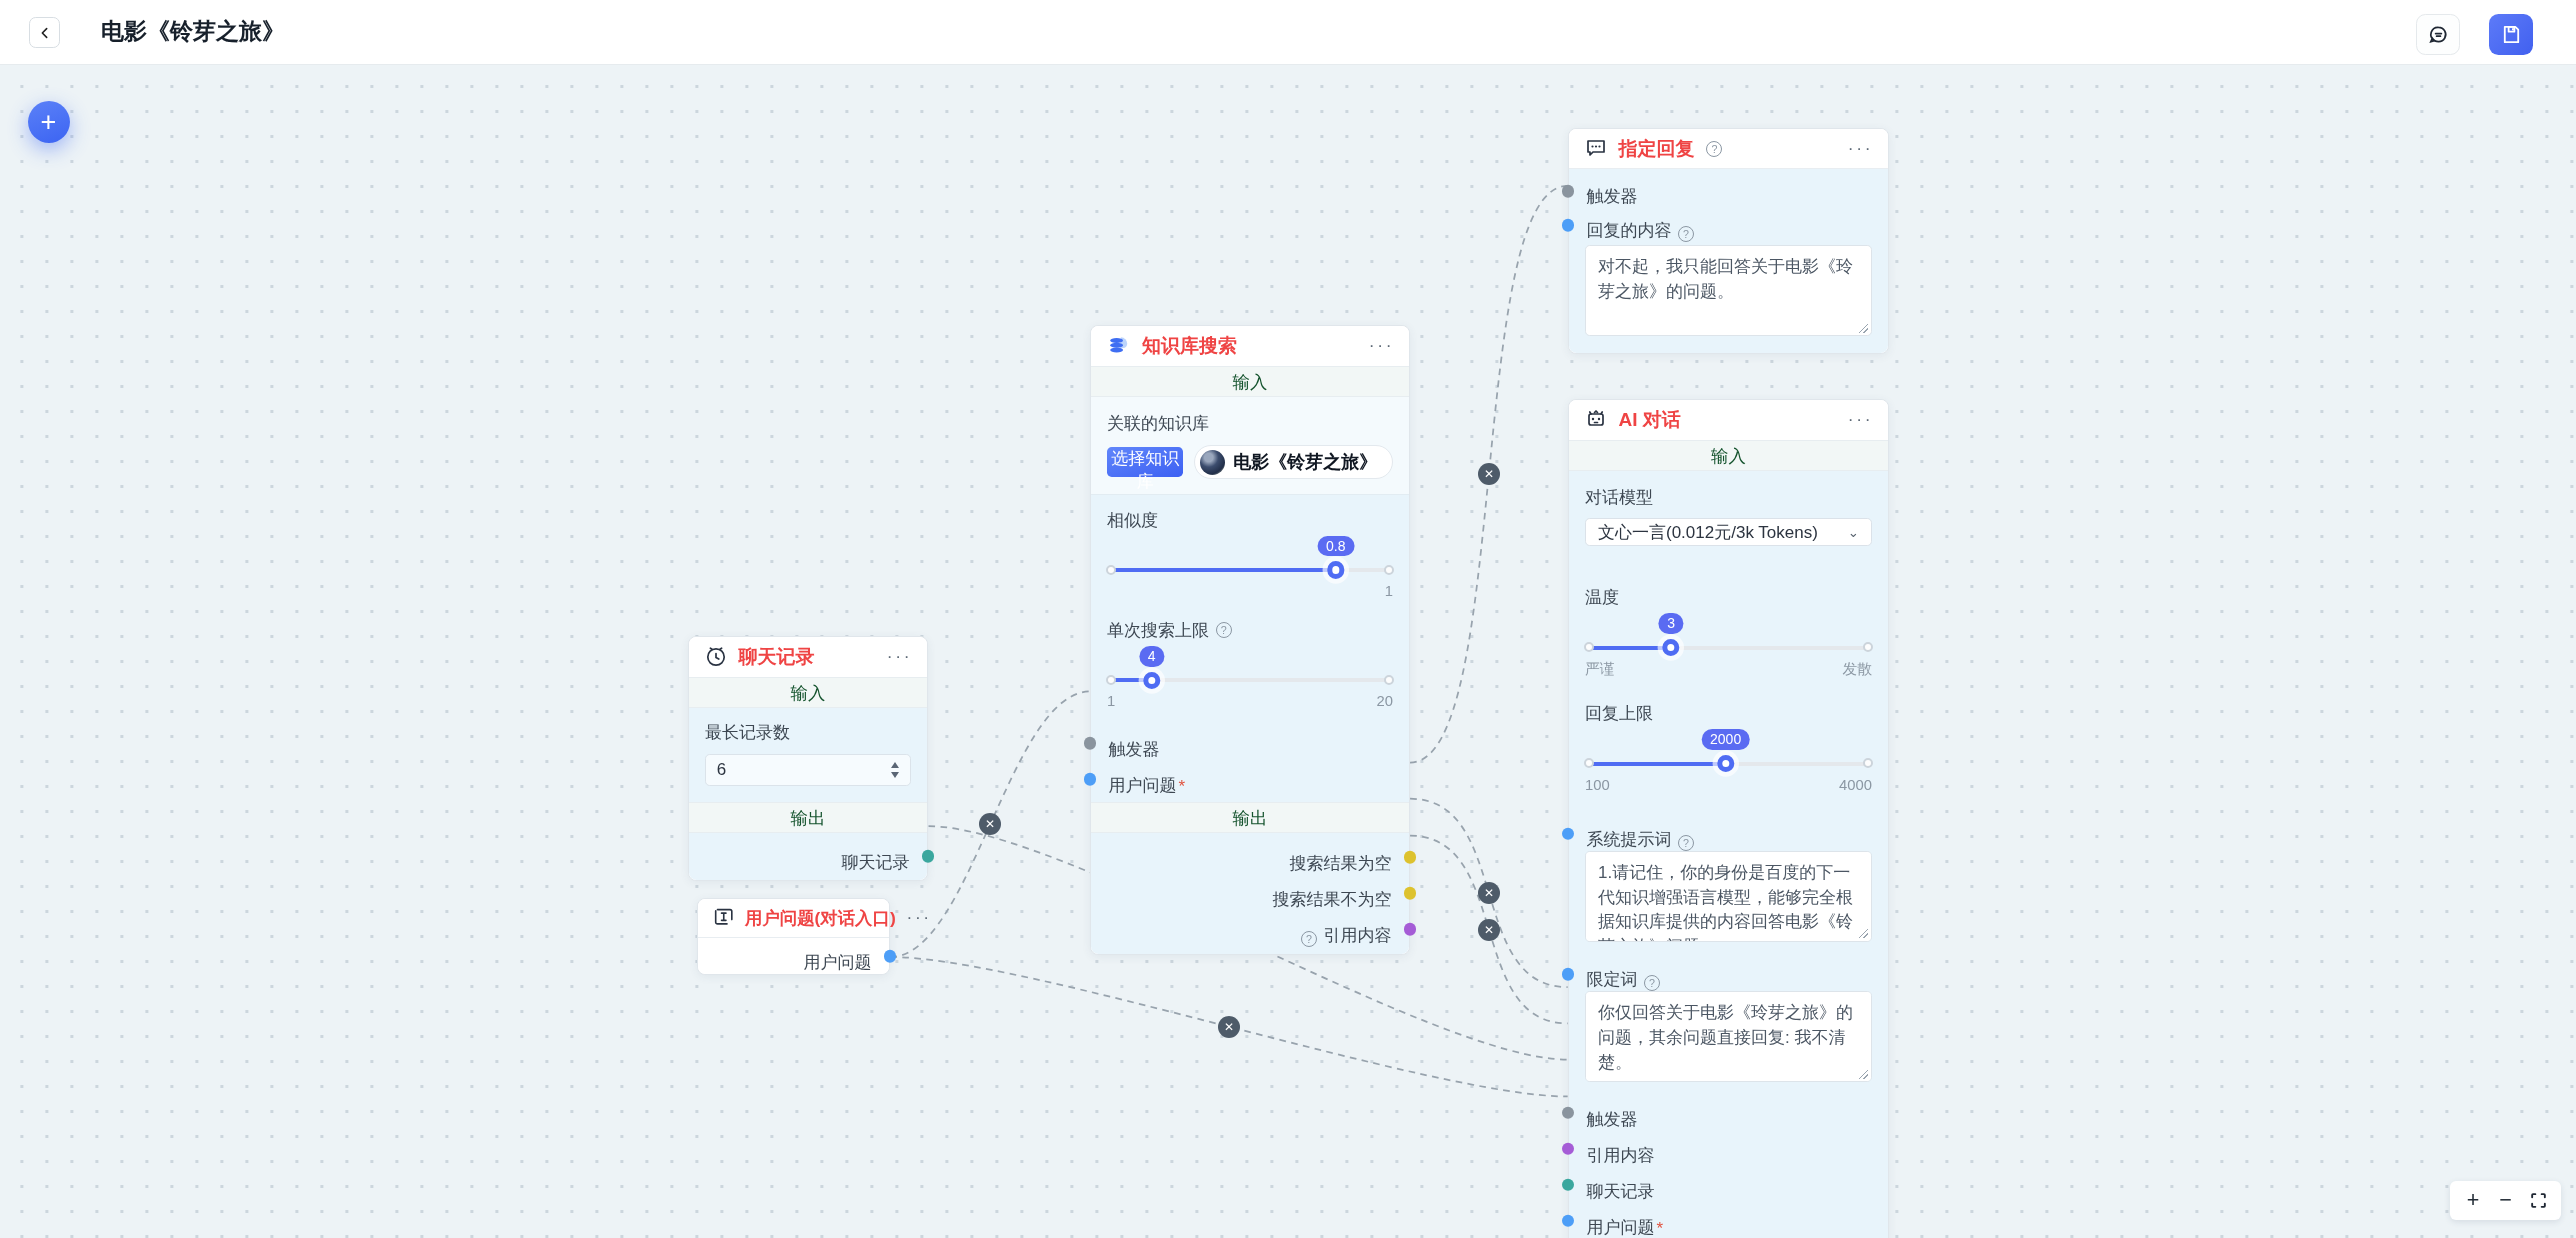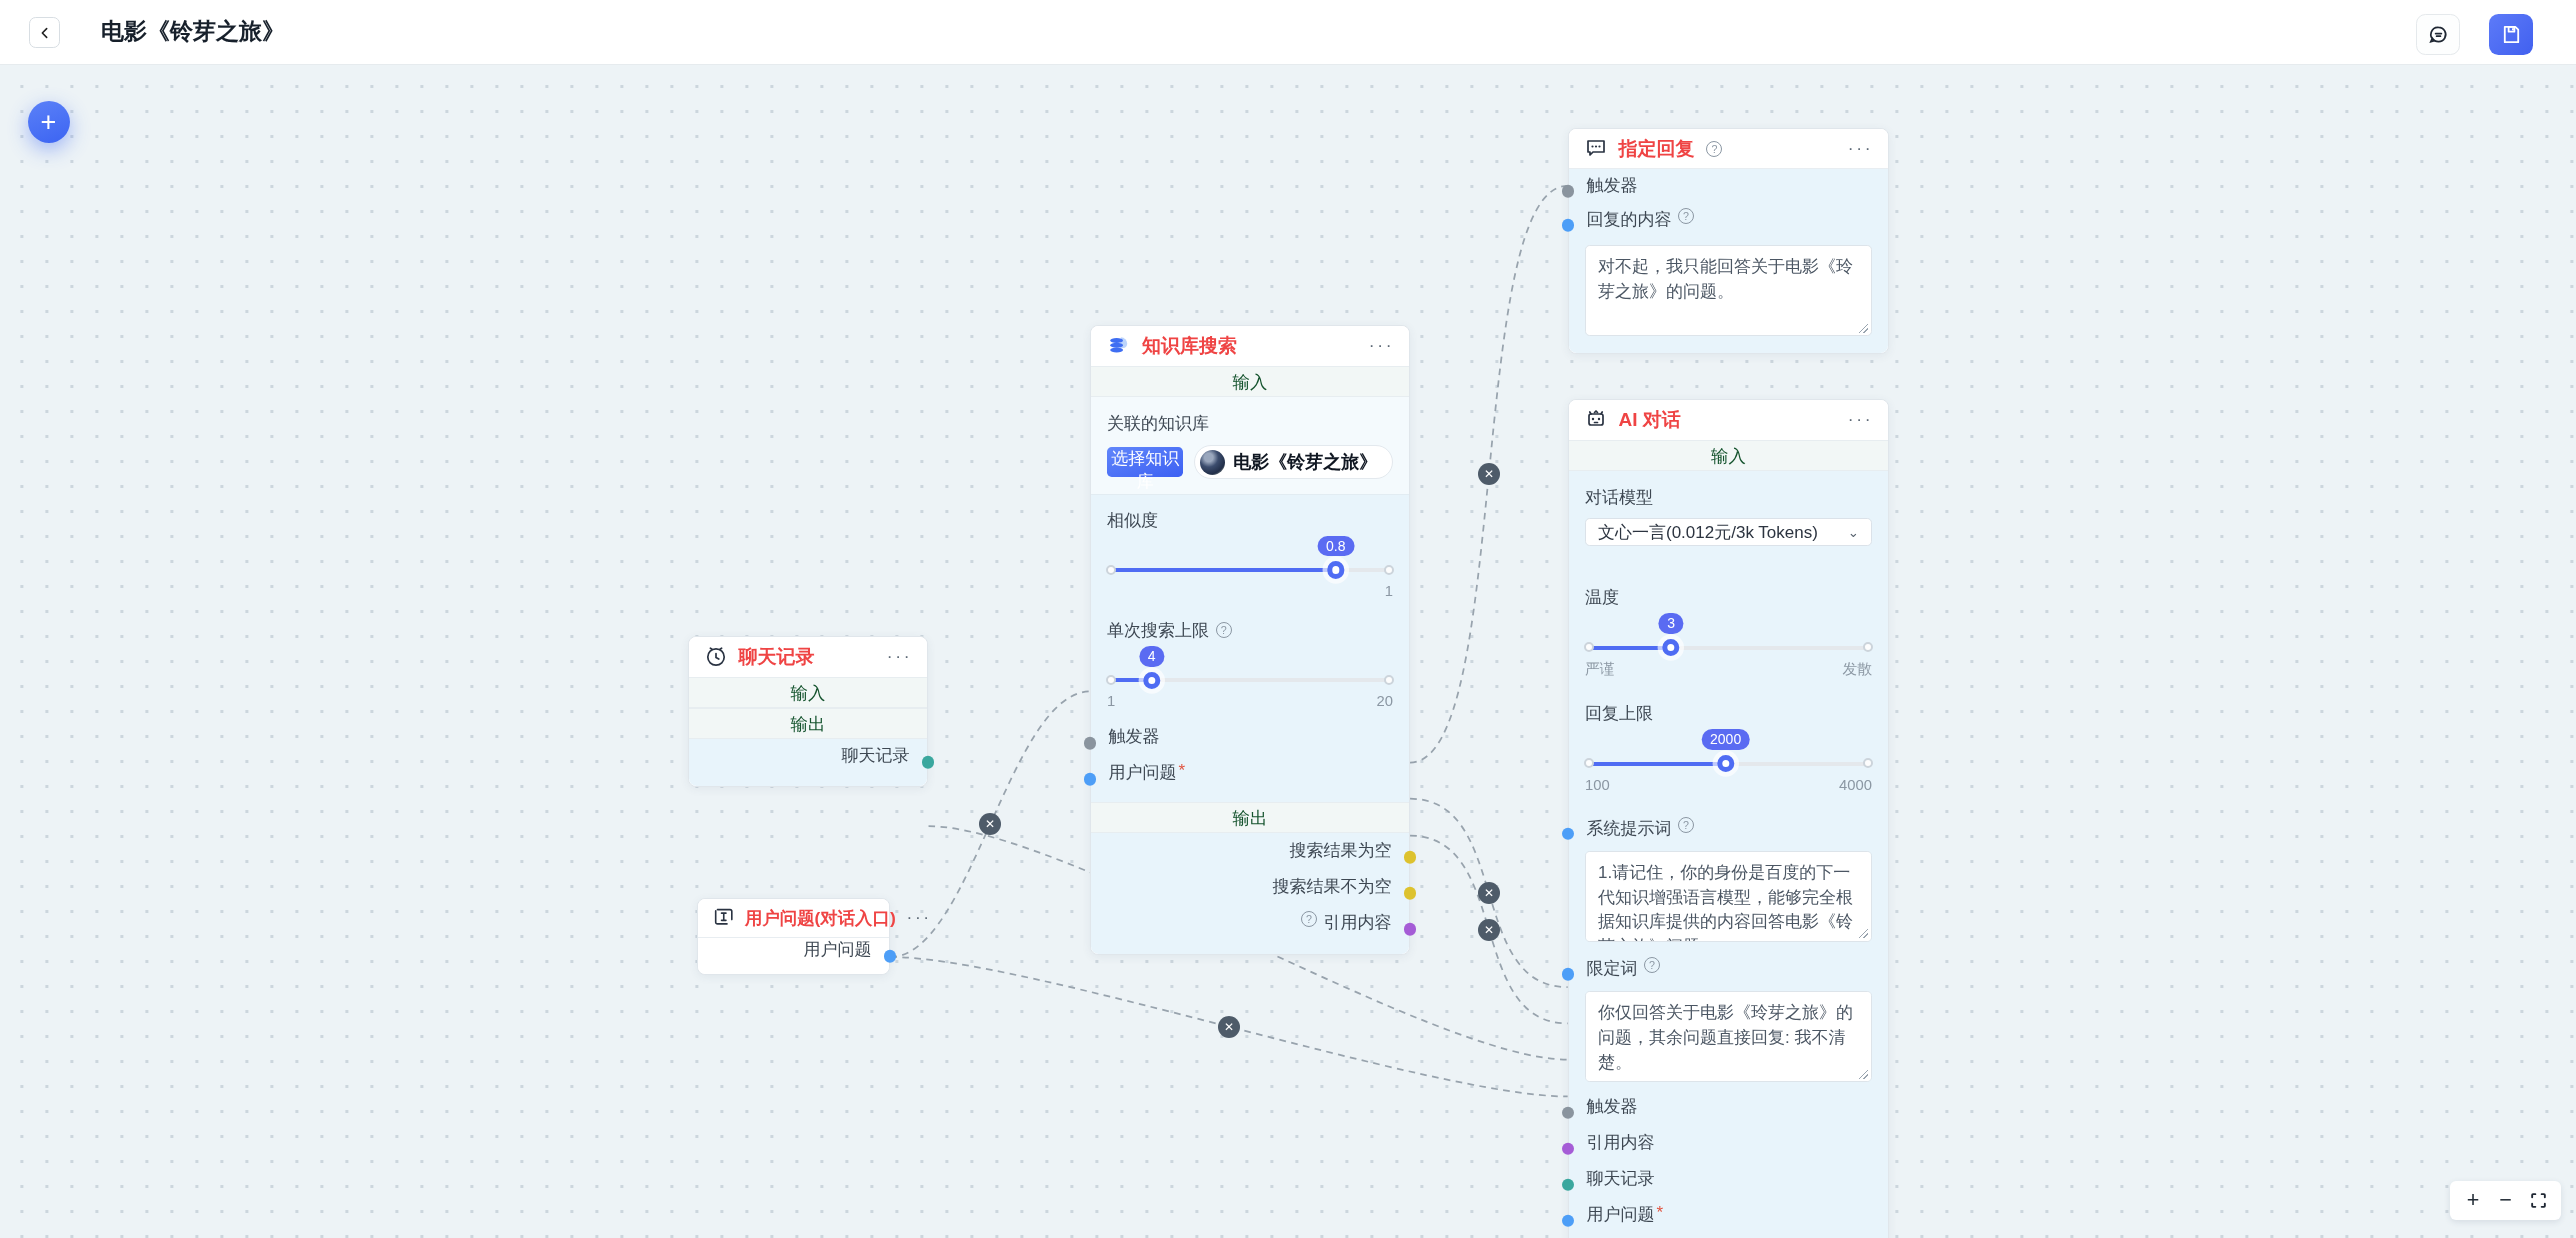--- a/index.html
+++ b/index.html
@@ -44,21 +44,21 @@
     background:#fff; border-radius:7.4px 7.4px 0 0; }
   .node-title { font-size:19px; font-weight:600; color:#ef4444; white-space:nowrap; }
   .menu-dots { margin-left:auto; color:#5c6875; font-size:17.4px; letter-spacing:2.7px;
     cursor:pointer; line-height:1; }
   .strip { height:31px; line-height:31px; text-align:center; font-size:17.4px; color:#14532d;
     background:#f2f7f6; border-top:0.7px solid #e7edf0; border-bottom:0.7px solid #e7edf0; }
   .body-blue { background:#e8f4fb; }
   .body-pale { background:#f4fafd; }
   .last-sec { border-radius:0 0 7.4px 7.4px; }
 
-  .port-row { position:relative; display:flex; align-items:flex-start; height:36px;
+  .port-row { position:relative; display:flex; align-items:flex-end; height:36px;
     padding:0 17.4px; font-size:17px; color:#3d4752; }
   .port-row.right { justify-content:flex-end; }
   .port { position:absolute; width:12.7px; height:12.7px; border-radius:50%; top:50%;
     transform:translateY(-50%); cursor:crosshair; }
   .port.in { left:-7.4px; } .port.out { right:-7.4px; }
   .p-gray{background:#8a949e;} .p-blue{background:#4d9ef7;} .p-teal{background:#3aa79e;}
   .p-yellow{background:#ddc22e;} .p-purple{background:#a55cd6;}
   .req { color:#e0533f; margin-left:2px; font-size:17px; }
   .help { display:inline-flex; width:16px; height:16px; border:1.3px solid #8b97a3; color:#8b97a3;
     border-radius:50%; font-size:10.7px; align-items:center; justify-content:center;
@@ -147,20 +147,30 @@
           <circle cx="12" cy="13" r="8.2"></circle>
             <path d="M12 9.5v4l2.8 1.6"></path>
             <path d="M8 5.2l-1.6-1"></path>
             <path d="M16 5.2l1.6-1"></path>
         </svg>
       </span>
       <span class="node-title">聊天记录</span>
       <span class="menu-dots">···</span>
     </div>
     <div class="strip">输入</div>
+    <div class="body-blue" style="padding:13.4px 16px 16px">
+      <div class="field-label">最长记录数</div>
+      <div class="num-input" style="margin-top:9.4px">
+        <span>6</span>
+        <span class="stepper">
+            <i class="up"></i>
+            <i class="dn"></i>
+          </span>
+      </div>
+    </div>
     <div class="strip">输出</div>
     <div class="body-blue last-sec" style="padding:5.4px 0">
       <div class="port-row right">
         <span>聊天记录</span>
         <span class="port out p-teal"></span>
       </div>
     </div>
   </div>
 
   <div class="node" style="left:697px;top:898px;width:193px">

